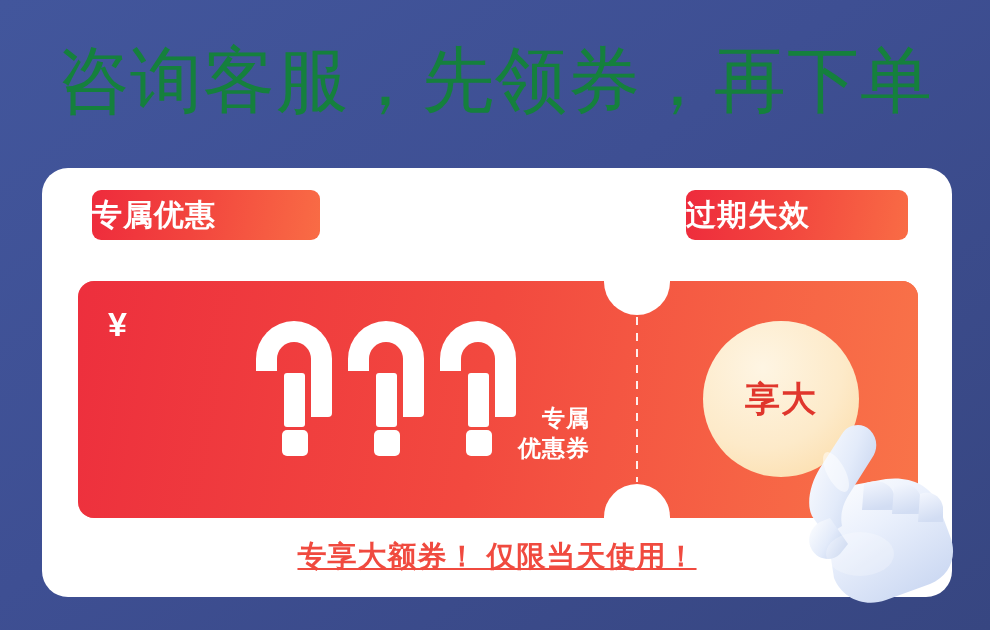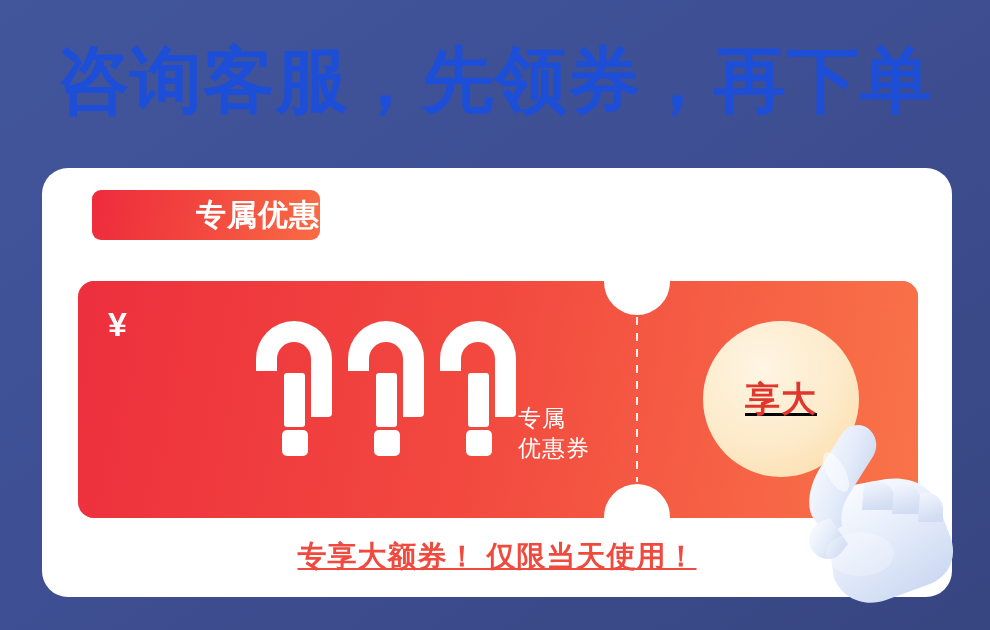--- a/index.html
+++ b/index.html
@@ -16,23 +16,23 @@
     position: relative;
   }
 
   
   .headline {
     position: absolute;
     left: 0;
     top: 38px;
     width: 990px;
     text-align: center;
-    color: #1d4ed8;
+    color: #15803d;
     font-size: 72px;
-    font-weight: 700;
+    font-weight: 400;
     letter-spacing: 1px;
     line-height: 84px;
     white-space: nowrap;
   }
 
   
   .card {
     position: absolute;
     left: 42px;
     top: 168px;
@@ -55,21 +55,21 @@
   }
 
   .badge {
     height: 50px;
     border-radius: 9px;
     background: linear-gradient(100deg, #EE2B3C 0%, #F2453E 45%, #F96C45 100%);
     color: #FFFFFF;
     font-size: 30px;
     font-weight: 700;
     line-height: 50px;
-    text-align: right;
+    text-align: left;
     letter-spacing: 1px;
     white-space: nowrap;
   }
   .badge-1 { width: 228px; }
   .badge-2 { width: 222px; }
   .badge-3 { width: 230px; }
 
   
   .ticket {
     position: absolute;
@@ -187,41 +187,40 @@
   }
 
   
   .ticket-label {
     position: absolute;
     left: 440px;
     top: 122px;
     z-index: 5;
     color: #FFFFFF;
     font-size: 23px;
-    font-weight: 400;
+    font-weight: 700;
     line-height: 30px;
     letter-spacing: 1px;
-    text-align: left;
+    text-align: right;
   }
 
   
   .stub-circle {
     position: absolute;
     left: 625px;
     top: 40px;
     width: 156px;
     height: 156px;
     border-radius: 50%;
     background: radial-gradient(circle at 38% 30%, #FEF5E3 0%, #FDEAC9 55%, #FBD9A2 100%);
     z-index: 5;
     display: flex;
     flex-direction: column;
     align-items: center;
     justify-content: center;
-    text-decoration: underline;
   }
   .stub-text {
     color: #E0362C;
     font-size: 35px;
     font-weight: 700;
     line-height: 42px;
     letter-spacing: 1px;
     white-space: nowrap;
   }
 
@@ -253,20 +252,21 @@
 </style>
 </head>
 <body>
 
 <div class="headline">咨询客服，先领券，再下单</div>
 
 <div class="card">
 
   <div class="badge-row">
     <div class="badge badge-1">专属优惠</div>
+    <div class="badge badge-2">过期失效</div>
   </div>
 
   <div class="ticket">
     <div class="ticket-body"></div>
 
     <div class="ticket-inner">
 
       <div class="yen">¥</div>
 
       <div class="qmarks">

